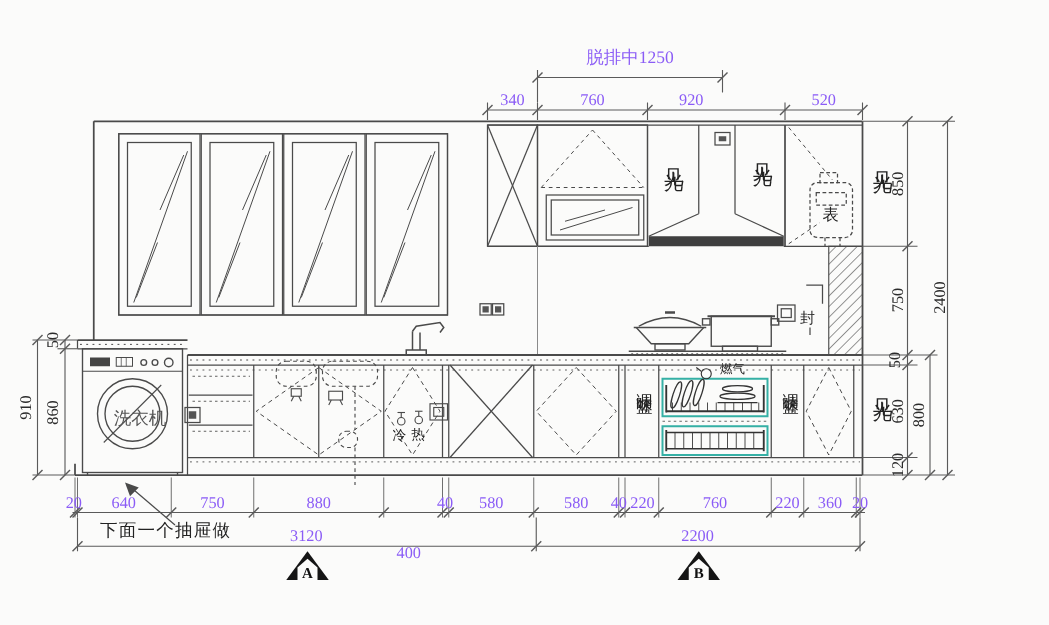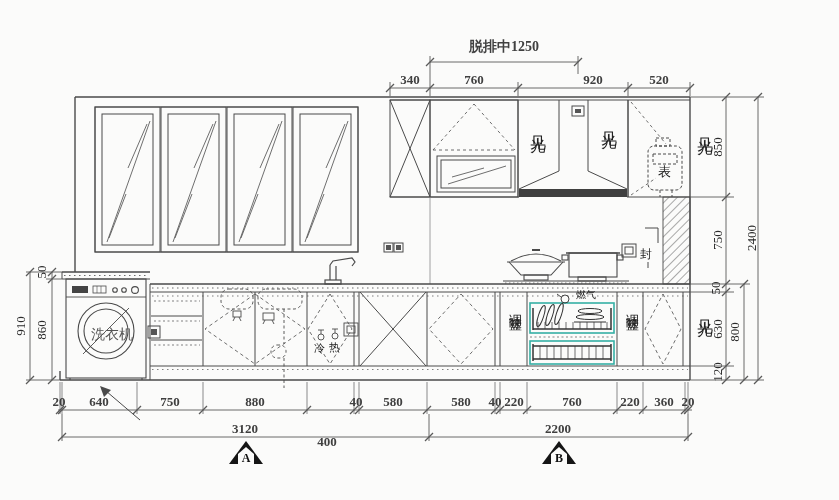--- a/index.html
+++ b/index.html
@@ -1,20 +1,20 @@
 <!DOCTYPE html>
 <html><head>
 <meta charset="utf-8">
 <style>
   html,body{margin:0;padding:0;background:#ffffff;}
   .stage{position:relative;width:839px;height:500px;background:#fbfbfa;overflow:hidden;
          font-family:"Liberation Serif", serif;color:#2f2f2f;}
   .stage svg{position:absolute;left:0;top:0;}
-  .t{position:absolute;font-size:13px;line-height:1.05;color:#404040;white-space:nowrap;
-     text-align:center;width:50px;pointer-events:none;font-weight:bold;}
+  .t{position:absolute;font-size:13px;line-height:1.05;color:#8b5cf6;white-space:nowrap;
+     text-align:center;width:50px;pointer-events:none;}
   .big{font-size:14px;width:150px;}
   .vnum{position:absolute;width:44px;text-align:center;font-size:13px;color:#2b2b2b;
         transform:rotate(-90deg);transform-origin:center;pointer-events:none;}
   .zh{position:absolute;font-family:"Liberation Sans", sans-serif;color:#222;pointer-events:none;}
   .vt{writing-mode:vertical-rl;text-orientation:upright;letter-spacing:2px;}
   .note{font-size:14px;letter-spacing:1px;}
   .sec{position:absolute;font-size:12px;font-weight:bold;color:#111;width:12px;text-align:center;
        pointer-events:none;font-family:"Liberation Serif",serif;}
 </style>
 </head>
@@ -422,21 +422,21 @@
   </g>
   <g>
     <polygon points="559,441 542,464 576,464" fill="#151515"></polygon>
     <polygon points="551,464 551,454 559,447 567,454 567,464" fill="#fbfbfa"></polygon>
   </g>
 </svg>
 
   <div class="t big" style="left:429px;top:40px;">脱排中1250</div>
   <div class="t" style="left:385px;top:73px;">340</div>
   <div class="t" style="left:449px;top:73px;">760</div>
-  <div class="t" style="left:568px;top:73px;">920</div>
+  <div class="t" style="left:528px;top:73px;">920</div>
   <div class="t" style="left:634px;top:73px;">520</div>
 
   <div class="vnum" style="left:696px;top:139px;">850</div>
   <div class="vnum" style="left:696px;top:232px;">750</div>
   <div class="vnum" style="left:694px;top:280px;">50</div>
   <div class="vnum" style="left:696px;top:321px;">630</div>
   <div class="vnum" style="left:696px;top:364px;">120</div>
   <div class="vnum" style="left:713px;top:324px;">800</div>
   <div class="vnum" style="left:730px;top:230px;">2400</div>
 
@@ -470,16 +470,17 @@
   <div class="zh" style="left:640px;top:246px;font-size:12px;">封</div>
 
   <div class="zh vt" style="left:506px;top:304px;font-size:13px;">调味篮</div>
   <div class="zh vt" style="left:623px;top:304px;font-size:13px;">调味篮</div>
 
   <div class="zh" style="left:576px;top:288px;font-size:10px;">燃气</div>
   <div class="zh" style="left:314px;top:341px;font-size:11px;">冷</div>
   <div class="zh" style="left:329px;top:340px;font-size:11px;">热</div>
   <div class="zh" style="left:91px;top:326px;font-size:14px;color:#555;">洗衣机</div>
 
+  <div class="zh note" style="left:80px;top:416px;">下面一个抽屉做</div>
 
   <div class="sec" style="left:240px;top:451px;">A</div>
   <div class="sec" style="left:553px;top:451px;">B</div>
 </div>
 
 </body></html>

